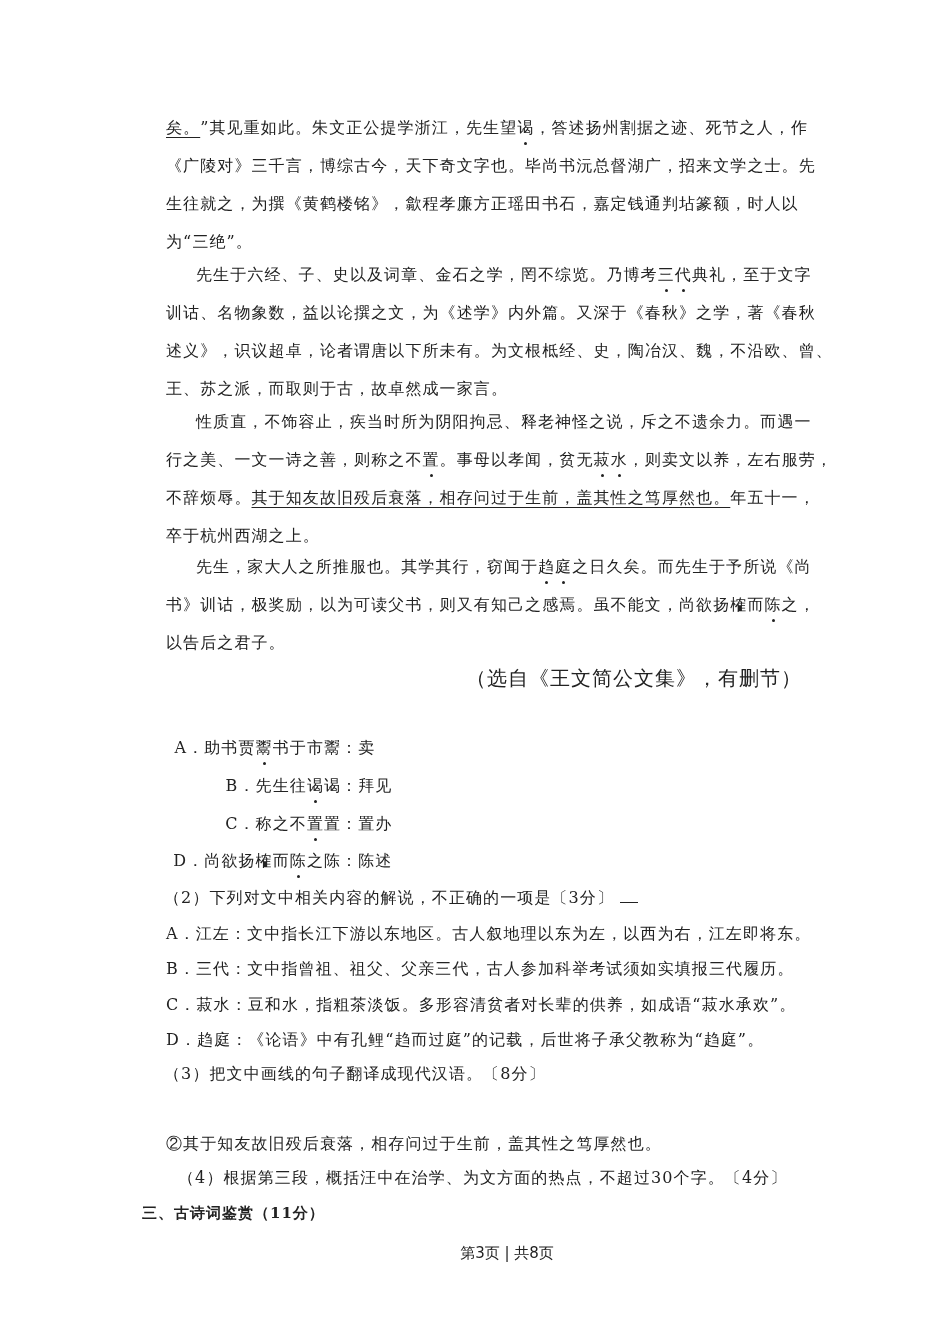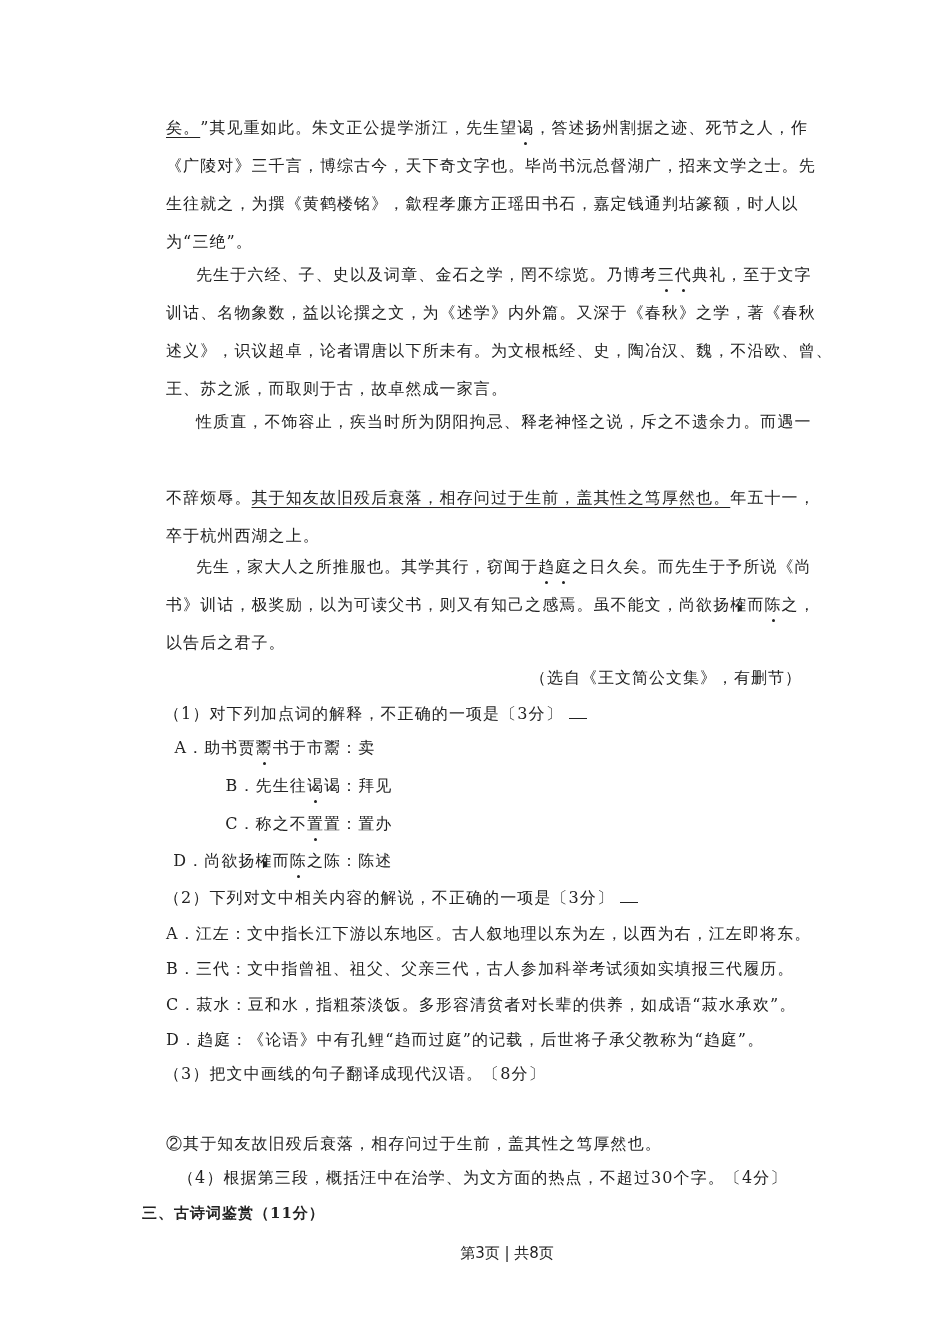--- a/index.html
+++ b/index.html
@@ -20,48 +20,48 @@
       content: ""; position: absolute; left: 50%; bottom: -7px;
       width: 3px; height: 3px; margin-left: -1.5px; border-radius: 50%; background: #222;
     }
     .blank { display: inline-block; width: 18px; border-bottom: 1px solid #222; height: 14px; vertical-align: baseline; margin-left: 6px; }
     .opt-term { display: inline-block; width: 158px; text-align: right; }
     .heading { position: absolute; left: 142px; font-size: 15px; font-weight: bold; line-height: 20px; letter-spacing: 1px; white-space: nowrap; }
     .footer {
       position: absolute; left: 0; width: 950px; top: 1244px; text-align: center;
       font-family: "DejaVu Sans", "Liberation Sans", sans-serif; font-size: 15px; color: #222; margin-left: 32px;
     }
-    .source { position: absolute; right: 148px; font-size: 16px; line-height: 20px; letter-spacing: 1px; }
+    .source { position: absolute; right: 148px; font-size: 20px; line-height: 20px; letter-spacing: 1px; }
   </style>
 </head>
 <body>
 
 <div class="page">
 
   <div class="line" style="top:118px"><span class="u">矣。</span><span>”其见重如此。朱文正公提学浙江，先生望</span><span class="dot">谒</span><span>，答述扬州割据之迹、死节之人，作</span></div>
   <div class="line" style="top:156px">《广陵对》三千言，博综古今，天下奇文字也。毕尚书沅总督湖广，招来文学之士。先</div>
   <div class="line" style="top:194px">生往就之，为撰《黄鹤楼铭》，歙程孝廉方正瑶田书石，嘉定钱通判坫篆额，时人以</div>
   <div class="line" style="top:232px">为“三绝”。</div>
 
   <div class="line indent" style="top:265px"><span>先生于六经、子、史以及词章、金石之学，罔不综览。乃博考</span><span class="dot">三</span><span class="dot">代</span><span>典礼，至于文字</span></div>
   <div class="line" style="top:303px">训诂、名物象数，益以论撰之文，为《述学》内外篇。又深于《春秋》之学，著《春秋</div>
   <div class="line" style="top:341px">述义》，识议超卓，论者谓唐以下所未有。为文根柢经、史，陶冶汉、魏，不沿欧、曾、</div>
   <div class="line" style="top:379px">王、苏之派，而取则于古，故卓然成一家言。</div>
 
   <div class="line indent" style="top:412px">性质直，不饰容止，疾当时所为阴阳拘忌、释老神怪之说，斥之不遗余力。而遇一</div>
+  <div class="line" style="top:450px"><span>行之美、一文一诗之善，则称之不</span><span class="dot">置</span><span>。事母以孝闻，贫无</span><span class="dot">菽</span><span class="dot">水</span><span>，则卖文以养，左右服劳，</span></div>
   <div class="line" style="top:488px"><span>不辞烦辱。</span><span class="u">其于知友故旧殁后衰落，相存问过于生前，盖其性之笃厚然也。</span><span>年五十一，</span></div>
   <div class="line" style="top:526px">卒于杭州西湖之上。</div>
 
   <div class="line indent" style="top:557px"><span>先生，家大人之所推服也。其学其行，窃闻于</span><span class="dot">趋</span><span class="dot">庭</span><span>之日久矣。而先生于予所说《尚</span></div>
   <div class="line" style="top:595px"><span>书》训诂，极奖励，以为可读父书，则又有知己之感焉。虽不能文，尚欲扬榷而</span><span class="dot">陈</span><span>之，</span></div>
   <div class="line" style="top:633px">以告后之君子。</div>
 
   <div class="source" style="top:668px">（选自《王文简公文集》，有删节）</div>
 
-  <div class="line" style="top:704px; left:164px"><span>（1）对下列加点词的解释，不正确的一项是〔3分〕</span><span class="blank"></span></div>
   <div class="line" style="top:738px"><span class="opt-term"><span>A．</span><span>助书贾</span><span class="dot">鬻</span><span>书于市</span></span><span>鬻：卖</span></div>
   <div class="line" style="top:776px"><span class="opt-term"><span>B．</span><span>先生往</span><span class="dot">谒</span><span></span></span><span>谒：拜见</span></div>
   <div class="line" style="top:814px"><span class="opt-term"><span>C．</span><span>称之不</span><span class="dot">置</span><span></span></span><span>置：置办</span></div>
   <div class="line" style="top:851px"><span class="opt-term"><span>D．</span><span>尚欲扬榷而</span><span class="dot">陈</span><span>之</span></span><span>陈：陈述</span></div>
 
   <div class="line" style="top:888px; left:164px"><span>（2）下列对文中相关内容的解说，不正确的一项是〔3分〕</span><span class="blank"></span></div>
   <div class="line" style="top:924px"><span>A．</span><span>江左：文中指长江下游以东地区。古人叙地理以东为左，以西为右，江左即将东。</span></div>
   <div class="line" style="top:959px"><span>B．</span><span>三代：文中指曾祖、祖父、父亲三代，古人参加科举考试须如实填报三代履历。</span></div>
   <div class="line" style="top:995px"><span>C．</span><span>菽水：豆和水，指粗茶淡饭。多形容清贫者对长辈的供养，如成语“菽水承欢”。</span></div>
   <div class="line" style="top:1030px"><span>D．</span><span>趋庭：《论语》中有孔鲤“趋而过庭”的记载，后世将子承父教称为“趋庭”。</span></div>

